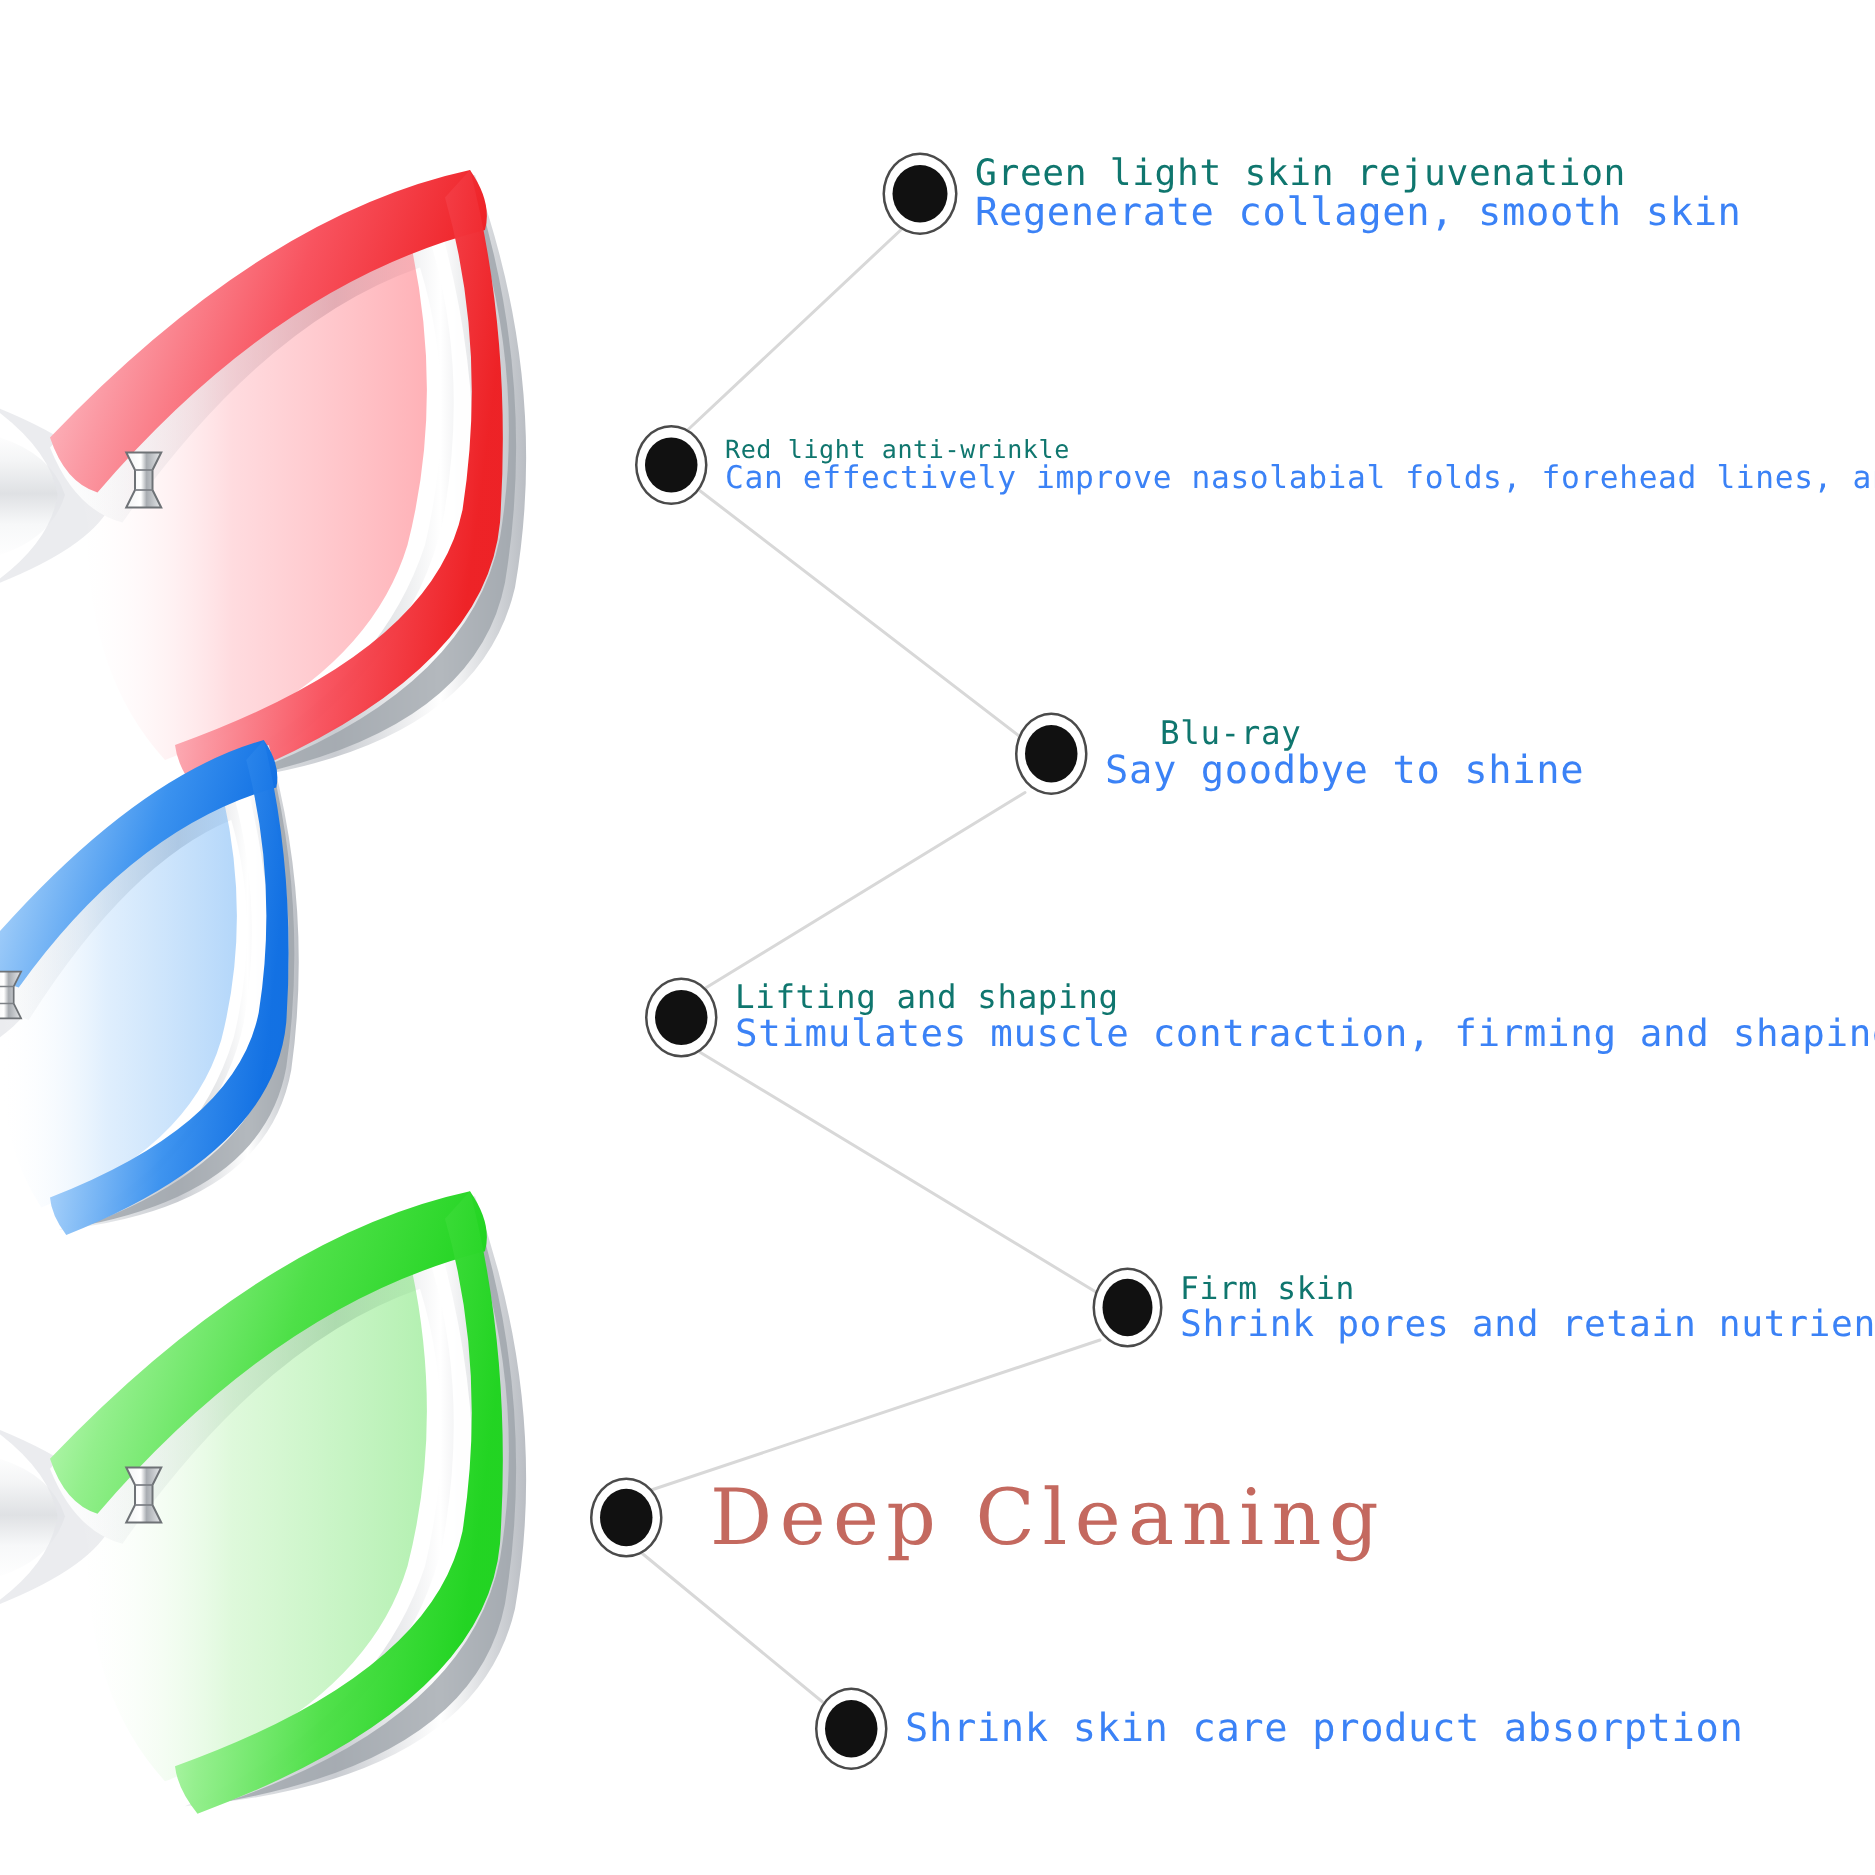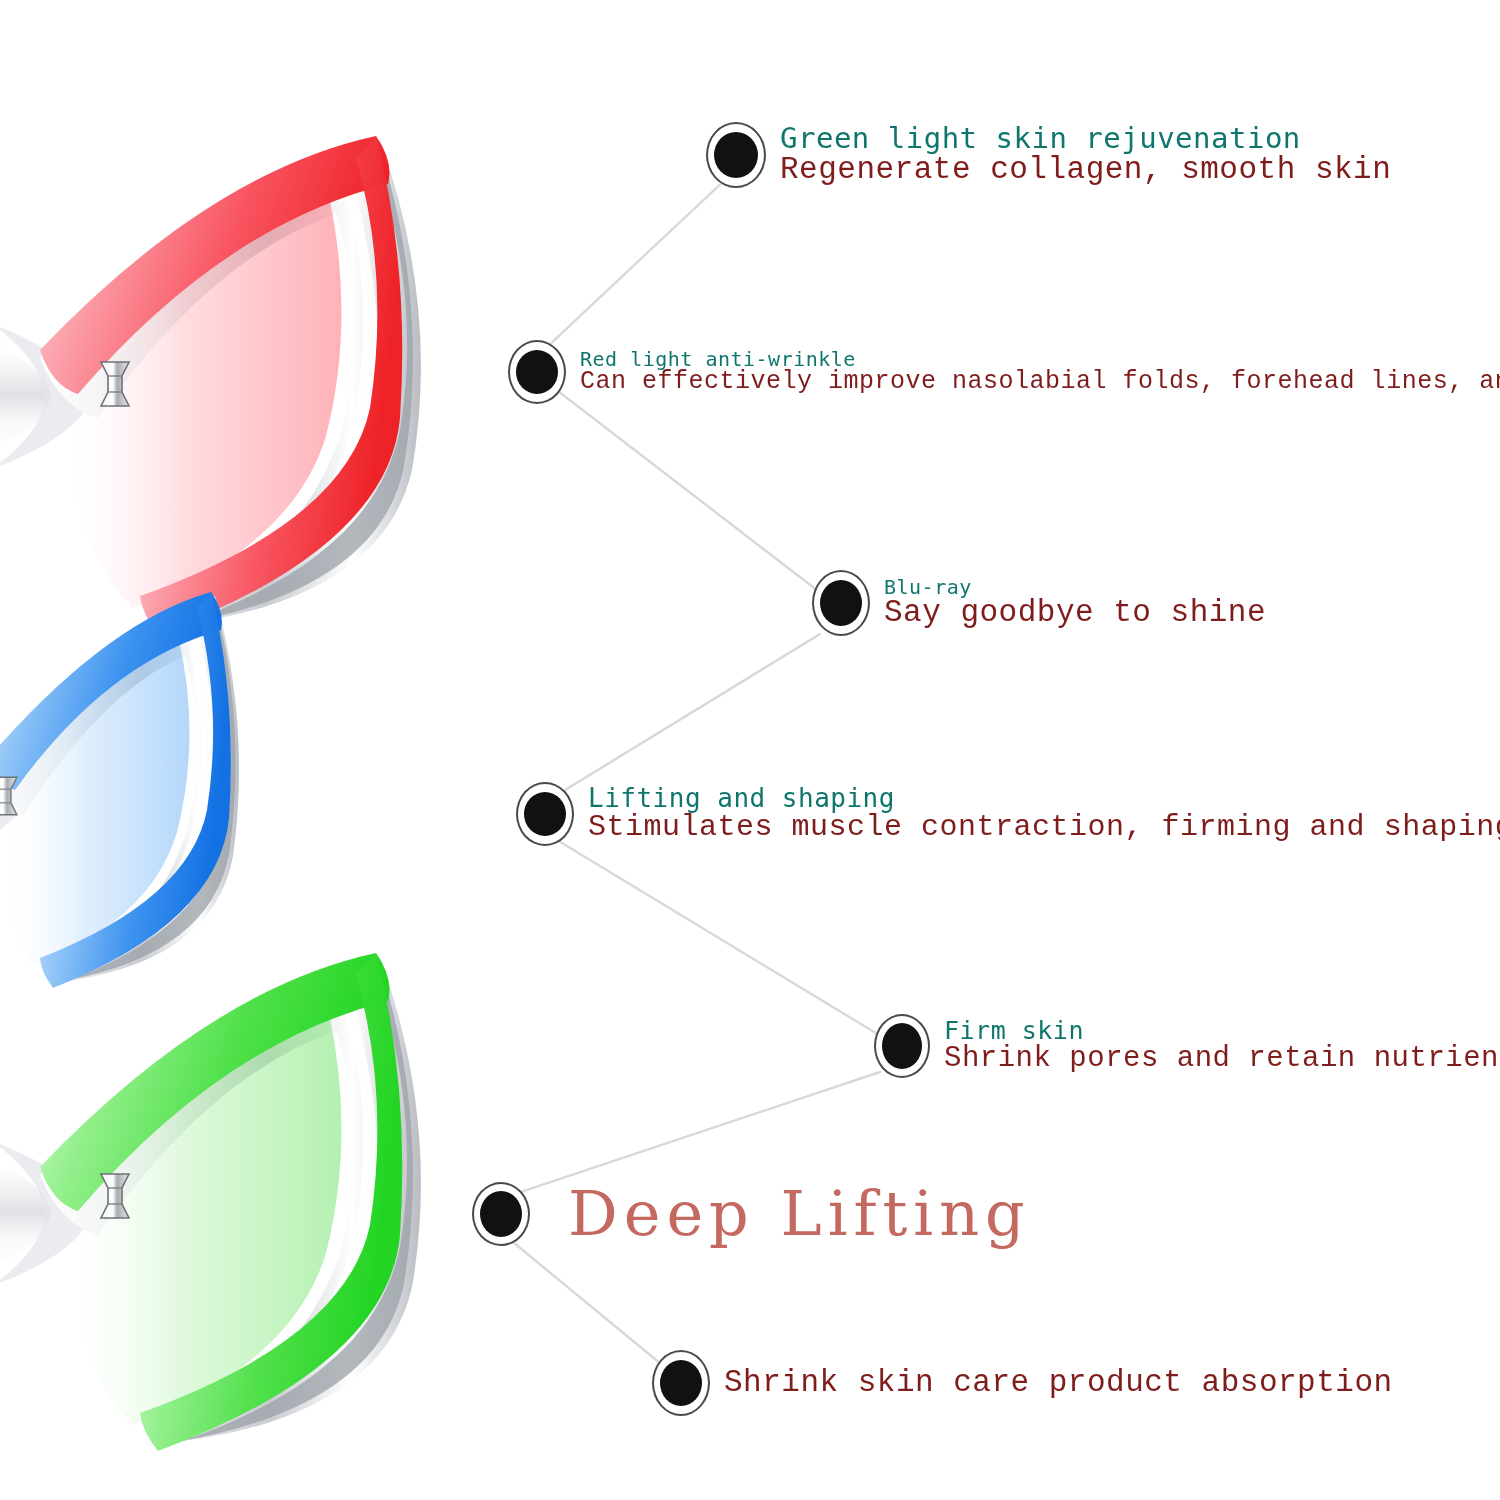--- a/index.html
+++ b/index.html
@@ -38,32 +38,31 @@
     position:absolute;border-radius:50%;
     background:#111111;
   }
   .texts{margin-left:14px;white-space:nowrap;}
   .title{
     color:#0f766e;
     line-height:1.02;
     letter-spacing:.5px;
   }
   .subtitle{
-    color:#7f1d1d;
+    color:#3b82f6;
     line-height:1.04;
     letter-spacing:.5px;
-    font-family:Liberation Mono, monospace;
   }
 
   
   .c1 .title{font-size:29px;}
   .c1 .subtitle{font-size:31px;}
   .c2 .title{font-size:20px;}
   .c2 .subtitle{font-size:25px;}
-  .c3 .title{font-size:20px;}
+  .c3 .title{font-size:26px;margin-left:44px;}
   .c3 .subtitle{font-size:31px;}
   .c4 .title{font-size:26px;}
   .c4 .subtitle{font-size:30px;}
   .c5 .title{font-size:25px;}
   .c5 .subtitle{font-size:29px;}
   .c6 .headline{
     color:#c4695f;
     font-family:"DejaVu Serif","Liberation Serif",serif;
     font-size:62px;
     letter-spacing:6px;
@@ -321,21 +320,21 @@
       <div class="subtitle">Shrink pores and retain nutrients</div>
     </div>
   </div>
 
   <div class="callout c6" style="left:472px;top:1182px;">
     <div class="bullet" style="width:58px;height:64px;">
       <div class="ring"></div>
       <div class="dot" style="left:8px;top:9px;right:8px;bottom:9px;"></div>
     </div>
     <div class="texts" style="margin-left:38px;">
-      <div class="headline">Deep Lifting</div>
+      <div class="headline">Deep Cleaning</div>
     </div>
   </div>
 
   <div class="callout c7" style="left:652px;top:1350px;">
     <div class="bullet" style="width:58px;height:66px;">
       <div class="ring"></div>
       <div class="dot" style="left:8px;top:10px;right:8px;bottom:10px;"></div>
     </div>
     <div class="texts">
       <div class="subtitle">Shrink skin care product absorption</div>

